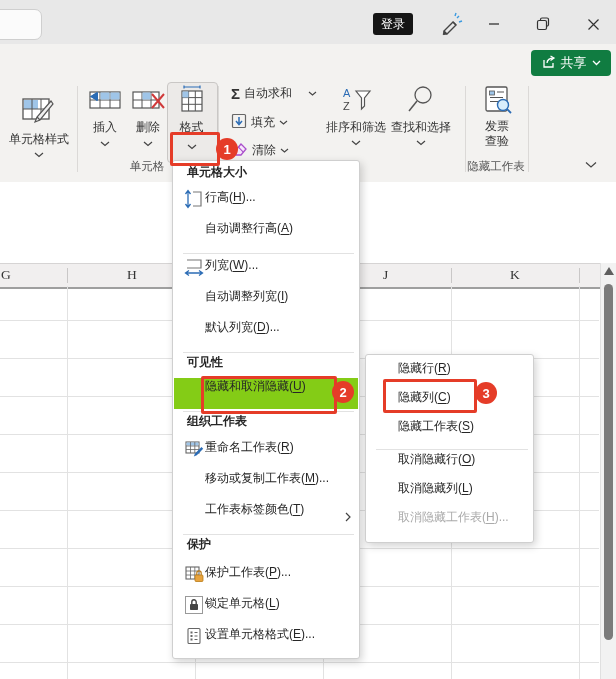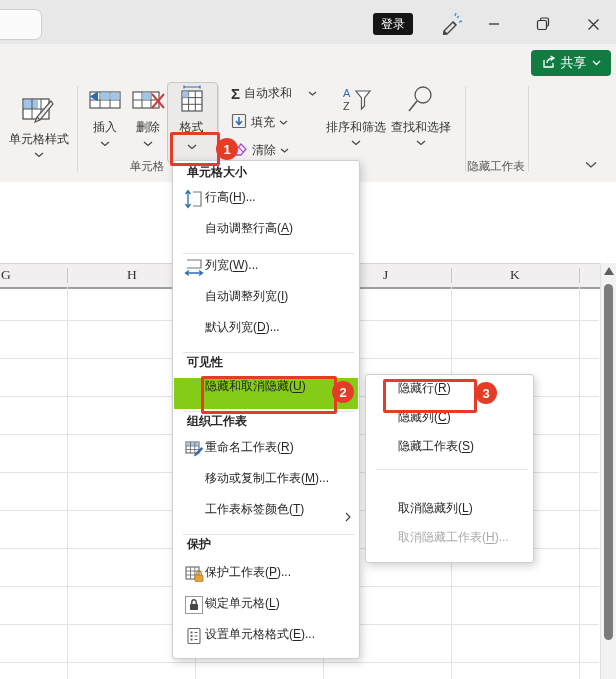--- a/index.html
+++ b/index.html
@@ -31,21 +31,21 @@
   .colletter{position:absolute;top:3px;font-family:"Liberation Serif",serif;font-size:13.5px;color:#333}
   .hsep{position:absolute;top:4px;width:1px;height:15px;background:#c9c7c7}
   .vline{position:absolute;top:286px;bottom:0;width:1px;background:#e2e2e2}
   .hline{position:absolute;left:0;width:599px;height:1px;background:#e2e2e2}
   #vscroll{left:600px;top:263px;width:16px;height:416px;background:#f2f2f2;border-left:1px solid #e0e0e0}
   #vthumb{left:3px;top:21px;width:9px;height:356px;background:#7b7b7b;border-radius:5px}
 
   
   .menu{background:#fff;border:1px solid #cfcfcf;border-radius:3px;box-shadow:2px 3px 9px rgba(0,0,0,.18)}
   #format-menu{left:172px;top:160px;width:186px;height:497px}
-  #hide-submenu{left:365px;top:374px;width:167px;height:187px}
+  #hide-submenu{left:365px;top:354px;width:167px;height:187px}
   .mrow{position:absolute;left:1px;right:1px;display:flex;align-items:flex-start}
   .mhead{font-size:12px;font-weight:bold;color:#262626;padding-left:13px}
   .mtx{font-size:12px;color:#262626;white-space:nowrap}
   .mtx u{text-underline-offset:2px}
   .mic{position:absolute;left:9px;width:22px;height:20px;display:flex;align-items:center;justify-content:center}
   .mindent{padding-left:31px}
   .sindent{padding-left:31px}
   .msep{position:absolute;left:10px;right:5px;height:1px;background:#e2e2e2}
   .marrow{position:absolute;right:7px;top:50%;transform:translateY(-50%)}
   .mhover{background:#84cc16}
@@ -227,20 +227,35 @@
         <circle cx="17" cy="10" r="8" fill="none" stroke="#555" stroke-width="1.3"></circle>
         <path d="M11 16 L3 26" stroke="#555" stroke-width="1.5"></path>
       </svg>
     </span>
     <span class="rlabel">查找和选择</span>
     <svg width="10" height="6" style="margin-top:4px">
         <path d="M1 1l4 3.5L9 1" stroke="#444" fill="none" stroke-width="1.2"></path>
       </svg>
   </div>
 
+  <div class="abs bigbtn" style="left:474px;top:85px;width:46px">
+    <span>
+      <svg width="32" height="30" viewBox="0 0 32 30">
+        <rect x="5" y="2" width="21" height="24" rx="1.5" fill="#fff" stroke="#555" stroke-width="1.3"></rect>
+        <rect x="8.5" y="6" width="5" height="4" fill="#9fc5e8" stroke="#555" stroke-width="0.8"></rect>
+        <path d="M16 7 h7 M9 12.5 h13 M9 16.5 h8" stroke="#555" stroke-width="1.1"></path>
+        <circle cx="22" cy="20" r="5.5" fill="#d9eefc" stroke="#2b6cb5" stroke-width="1.4"></circle>
+        <path d="M26 24 l4 4" stroke="#2b6cb5" stroke-width="1.8"></path>
+      </svg>
+    </span>
+    <span class="rlabel" style="line-height:15px">
+      <span>发票</span><br>
+      <span>查验</span>
+    </span>
+  </div>
 
   <div class="abs grouplabel" style="left:110px;top:159px;width:74px">单元格</div>
   <div class="abs grouplabel" style="left:460px;top:159px;width:72px">隐藏工作表</div>
   <svg class="abs" style="left:585px;top:161px" width="12" height="8">
     <path d="M1 1.5l5 4.5 5-4.5" stroke="#444" fill="none" stroke-width="1.2"></path>
     </svg>
 
   <div class="abs" id="sheet"></div>
 
   <div class="abs" id="colheader">
@@ -404,20 +419,23 @@
     <div class="mrow" style="top:5px;height:29px">
       <span class="mtx sindent"><span>隐藏行(</span><u>R</u><span>)</span></span>
     </div>
     <div class="mrow" style="top:34px;height:29px">
       <span class="mtx sindent"><span>隐藏列(</span><u>C</u><span>)</span></span>
     </div>
     <div class="mrow" style="top:63px;height:29px">
       <span class="mtx sindent"><span>隐藏工作表(</span><u>S</u><span>)</span></span>
     </div>
     <div class="msep" style="top:94px"></div>
+    <div class="mrow" style="top:96px;height:29px">
+      <span class="mtx sindent"><span>取消隐藏行(</span><u>O</u><span>)</span></span>
+    </div>
     <div class="mrow" style="top:125px;height:29px">
       <span class="mtx sindent"><span>取消隐藏列(</span><u>L</u><span>)</span></span>
     </div>
     <div class="mrow" style="top:154px;height:29px">
       <span class="mtx sindent mdisabled"><span>取消隐藏工作表(</span><u>H</u><span>)...</span></span>
     </div>
   </div>
 
   <div class="redbox" style="left:170px;top:132px;width:44px;height:28px"></div>
   <div class="stepnum" style="left:216px;top:138px">1</div>

